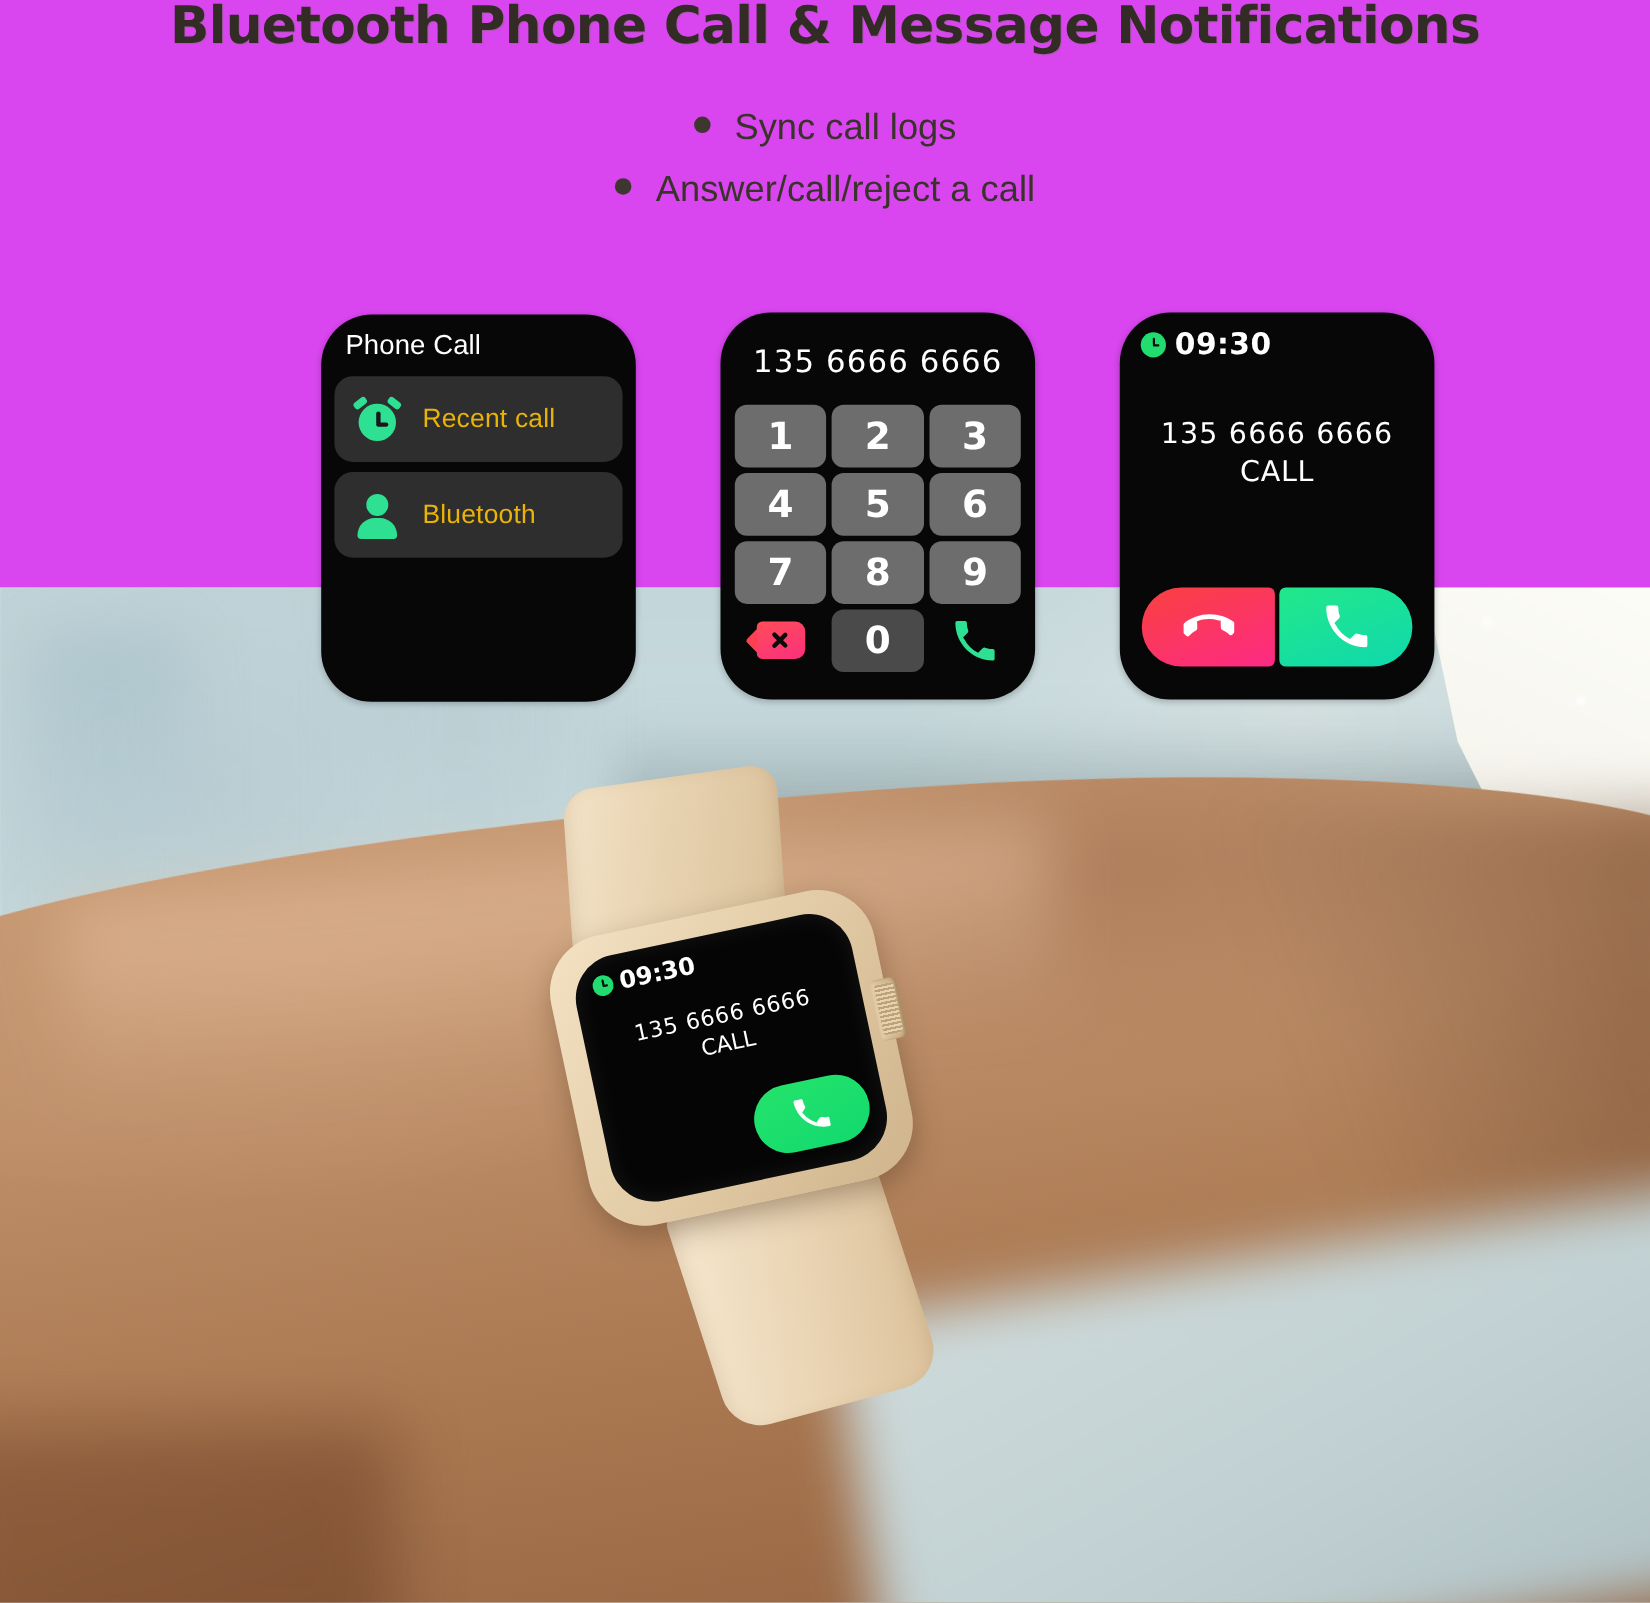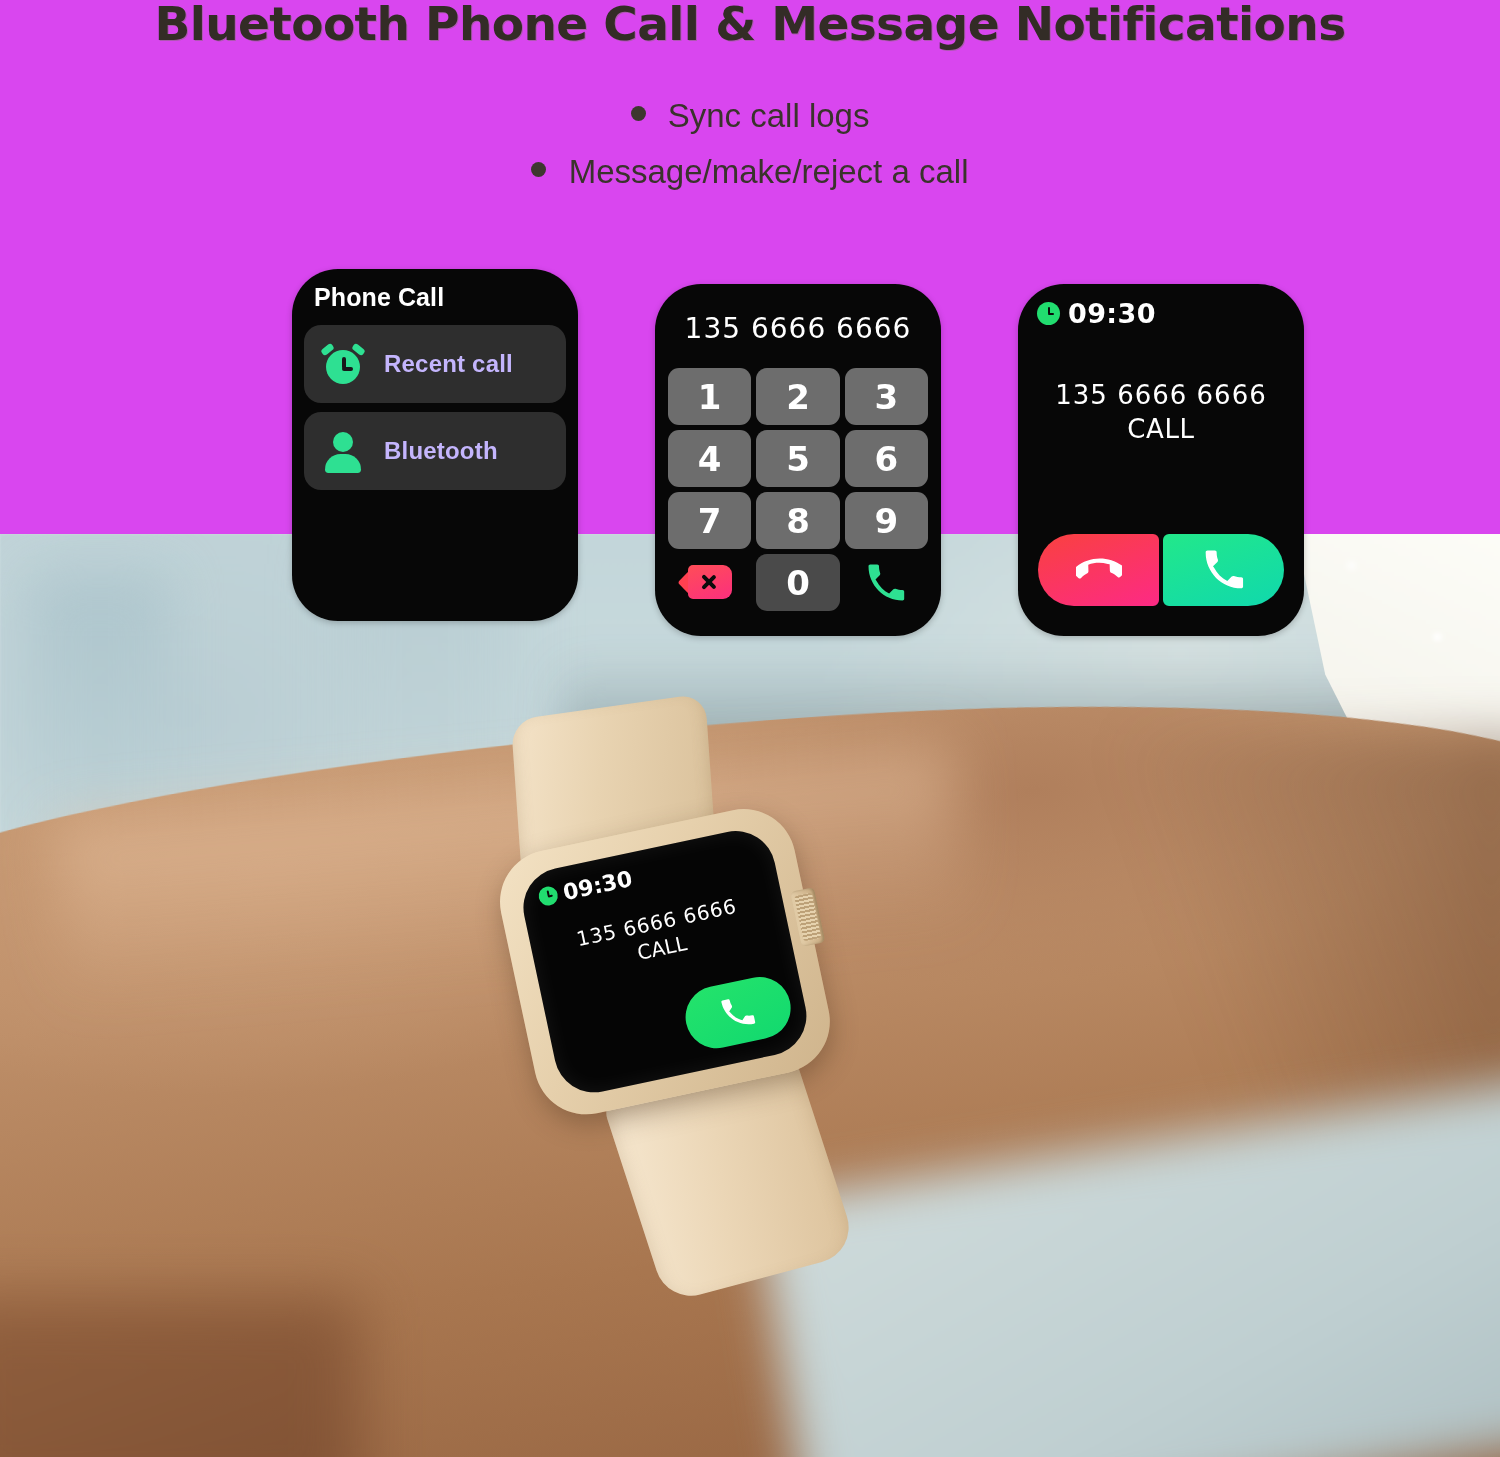--- a/index.html
+++ b/index.html
@@ -51,21 +51,21 @@
   
   .watch-card{
     position:absolute;
     width:286px; height:352px;
     background:#070707;
     border-radius:46px;
     z-index:20;
     overflow:hidden;
     box-shadow:0 2px 6px rgba(0,0,0,.22);
   }
-  #card-phone-call{ left:292px; top:269px;font-weight:bold; }
+  #card-phone-call{ left:292px; top:286px; }
   #card-dial-pad  { left:655px; top:284px; }
   #card-incoming  { left:1018px; top:284px; }
 
   
   .card-header{
     position:absolute; left:22px; top:14px;
     color:#fff; font-size:25px; letter-spacing:.1px;
   }
   .menu-list{
     position:absolute; left:12px; top:56px; width:262px;
@@ -76,21 +76,21 @@
     background:#2e2e2e;
     border-radius:17px;
     padding-left:12px;
   }
   .menu-icon{
     width:54px; height:54px; flex:0 0 54px;
     position:relative;
     display:flex; align-items:center; justify-content:center;
   }
   .menu-label{
-    color:#c4b5fd; font-size:24px; margin-left:14px;
+    color:#eab308; font-size:24px; margin-left:14px;
     letter-spacing:.2px;
   }
   
   .ic-alarm{ position:relative; width:46px; height:46px; }
   .ic-alarm .face{
     position:absolute; left:6px; top:9px; width:34px; height:34px;
     border-radius:50%; background:#2ee092;
   }
   .ic-alarm .ear{
     position:absolute; width:13px; height:7px; border-radius:3px; background:#2ee092;
@@ -397,21 +397,21 @@
 <div id="top-panel">
   <h1 id="page-title">Bluetooth Phone Call &amp; Message Notifications</h1>
 
   <div id="bullet-list">
     <div class="bullet-row">
       <span class="bullet-dot"></span>
       <span class="bullet-text">Sync call logs</span>
     </div>
     <div class="bullet-row">
       <span class="bullet-dot"></span>
-      <span class="bullet-text">Message/make/reject a call</span>
+      <span class="bullet-text">Answer/call/reject a call</span>
     </div>
   </div>
 </div>
 
 <div class="watch-card" id="card-phone-call">
   <div class="card-header">Phone Call</div>
   <div class="menu-list">
 
     <div class="menu-item">
       <span class="menu-icon">

